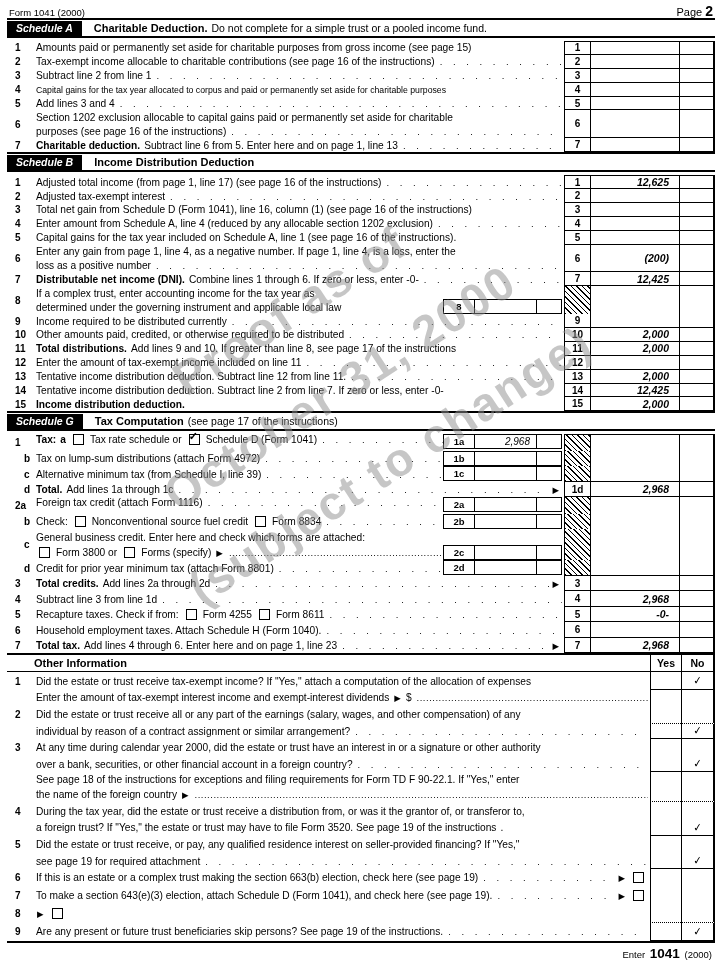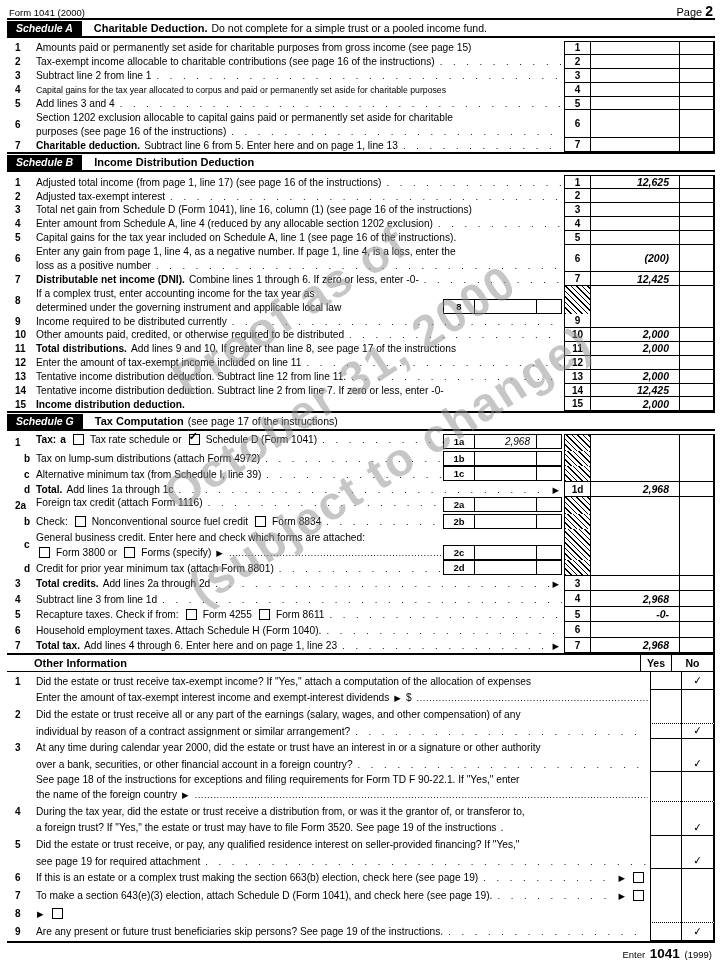--- a/index.html
+++ b/index.html
@@ -43,21 +43,21 @@
   .inset{flex:none;display:inline-flex;margin-left:auto;border:1.7px solid #000;height:13px;box-sizing:content-box;background:#fff;align-self:flex-end;margin-bottom:0.5px;}
   .ilabel{width:31px;border-right:1.7px solid #000;font-weight:bold;display:flex;align-items:center;justify-content:center;font-size:9.5px;box-sizing:border-box;}
   .iamt{width:61px;display:flex;align-items:center;justify-content:flex-end;padding-right:6px;font-style:italic;font-size:10px;box-sizing:border-box;}
   .icents{width:25px;border-left:1.7px solid #000;box-sizing:border-box;}
   
   .oihead{display:flex;align-items:stretch;border-top:2.6px solid #000;border-bottom:1.8px solid #000;height:16px;flex:none;}
   .oititle{font-weight:bold;font-size:11px;padding-left:27px;display:flex;align-items:center;}
   .oispacer{flex:1;}
   .yhead,.nhead{flex:none;display:flex;align-items:center;justify-content:center;font-weight:bold;border-left:1.8px solid #000;box-sizing:border-box;font-size:10.5px;}
   .yhead{width:31px;}
-  .nhead{width:44px;border-right:2px solid #000;}
+  .nhead{width:34px;border-right:2px solid #000;}
   .oirow{display:flex;align-items:stretch;}
   .qnum{flex:none;width:27px;font-weight:bold;padding-left:8px;box-sizing:border-box;display:flex;align-items:center;font-size:10px;}
   .qline{flex:1;min-width:0;display:flex;align-items:center;white-space:nowrap;height:15.2px;padding-right:2px;}
   .qline.qstart{height:18px;}
   .ycell,.ncell{flex:none;display:flex;align-items:center;justify-content:center;border-left:1.8px solid #000;box-sizing:border-box;background:#fff;}
   .ycell{width:31px;}
   .ncell{width:34px;border-right:2px solid #000;}
   .obottom .ycell,.obottom .ncell{border-bottom:1.7px solid #000;}
   .hend .ycell,.hend .ncell{border-bottom:1.7px dotted #000;}
   .ck{font-size:11px;transform:rotate(-6deg);}
@@ -763,16 +763,16 @@
           <span class="ck">✓</span>
         </span>
       </div>
     </div>
 
   <div class="grow"></div>
   <div class="endrule"></div>
   <div class="footer">
     <span>Enter</span>
     <span class="footnum">1041</span>
-    <span>(1999)</span>
+    <span>(2000)</span>
   </div>
 
 </div>
 
 </body></html>

